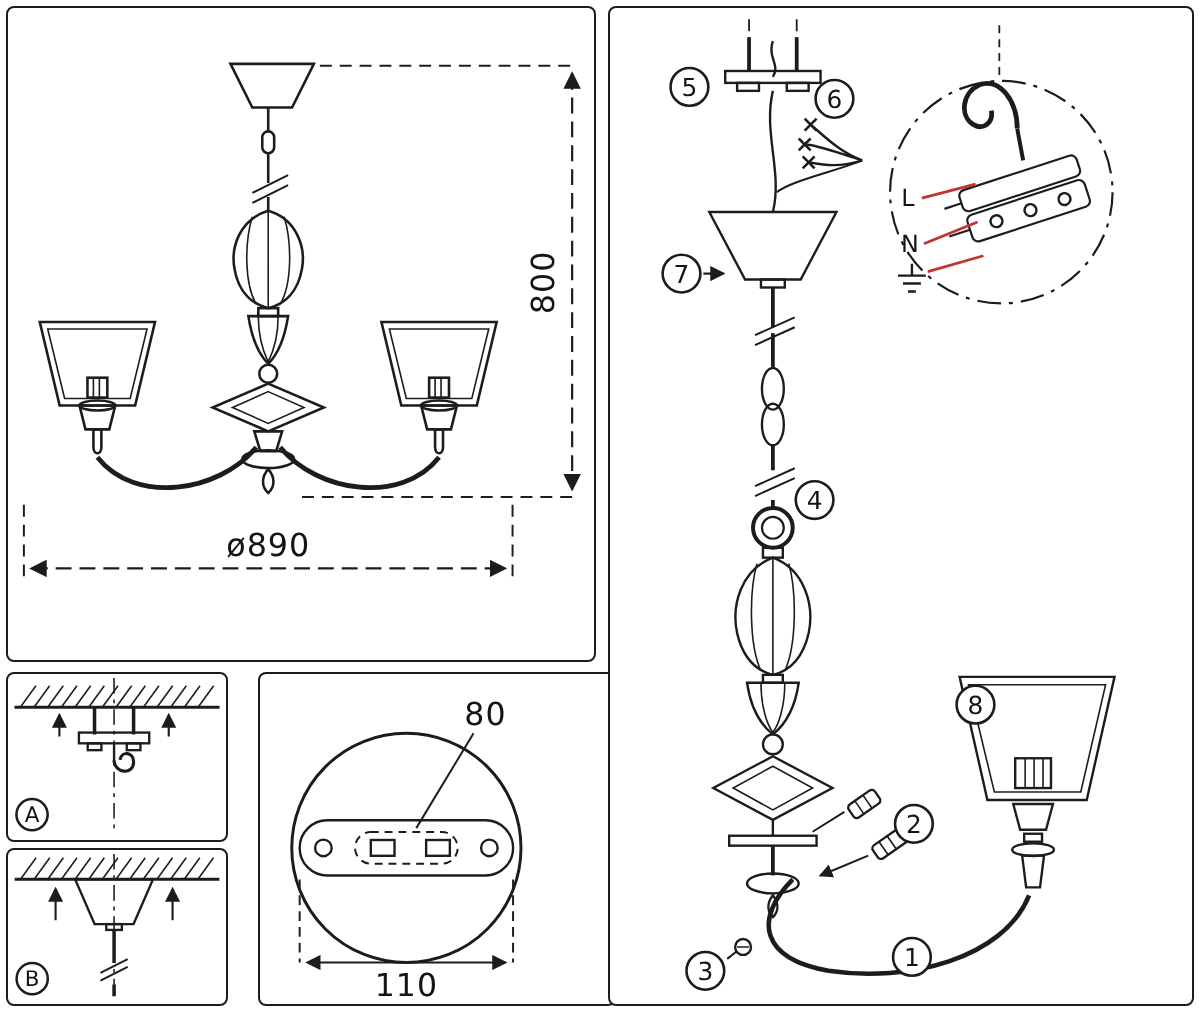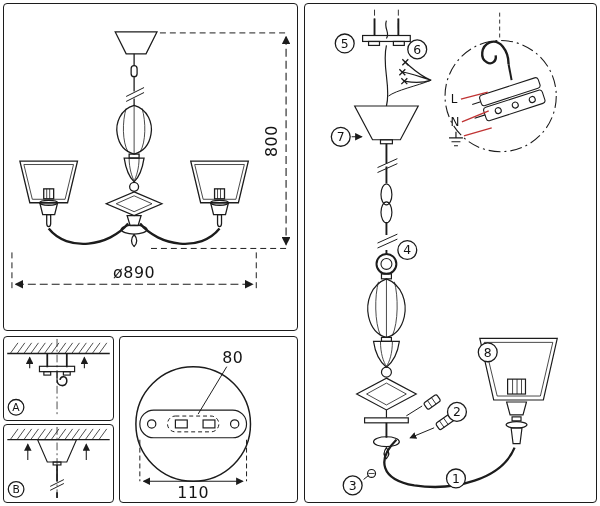--- a/index.html
+++ b/index.html
@@ -2,21 +2,21 @@
 <html><head>
 <meta charset="utf-8">
 <style>
   *{margin:0;padding:0;box-sizing:border-box}
   html,body{width:600px;height:506px;background:#fff;font-family:"DejaVu Sans",sans-serif;overflow:hidden}
   .sheet{position:relative;width:600px;height:506px;background:#fff}
   .panel{position:absolute;border:1.6px solid #1c1c1c;border-radius:4px;background:#fff;overflow:hidden}
   #p-overview{left:3px;top:3px;width:295px;height:328px}
   #p-a{left:3px;top:336px;width:111px;height:85px}
   #p-b{left:3px;top:424px;width:111px;height:79px}
-  #p-plate{left:119px;top:336px;width:179px;height:167px}
+  #p-plate{left:129px;top:336px;width:179px;height:167px}
   #p-assembly{left:304px;top:3px;width:293px;height:500px}
   svg{display:block;width:100%;height:100%}
   text{fill:#141414;stroke:none}
   .dim{font-size:16px;font-weight:500;letter-spacing:.5px;text-anchor:middle}
   .badge-t{font-size:12.5px;font-weight:500;text-anchor:middle}
   .badge-s{font-size:11px;font-weight:500;text-anchor:middle}
   .lbl{font-size:12px;font-weight:500;text-anchor:middle}
 </style>
 </head>
 <body>

